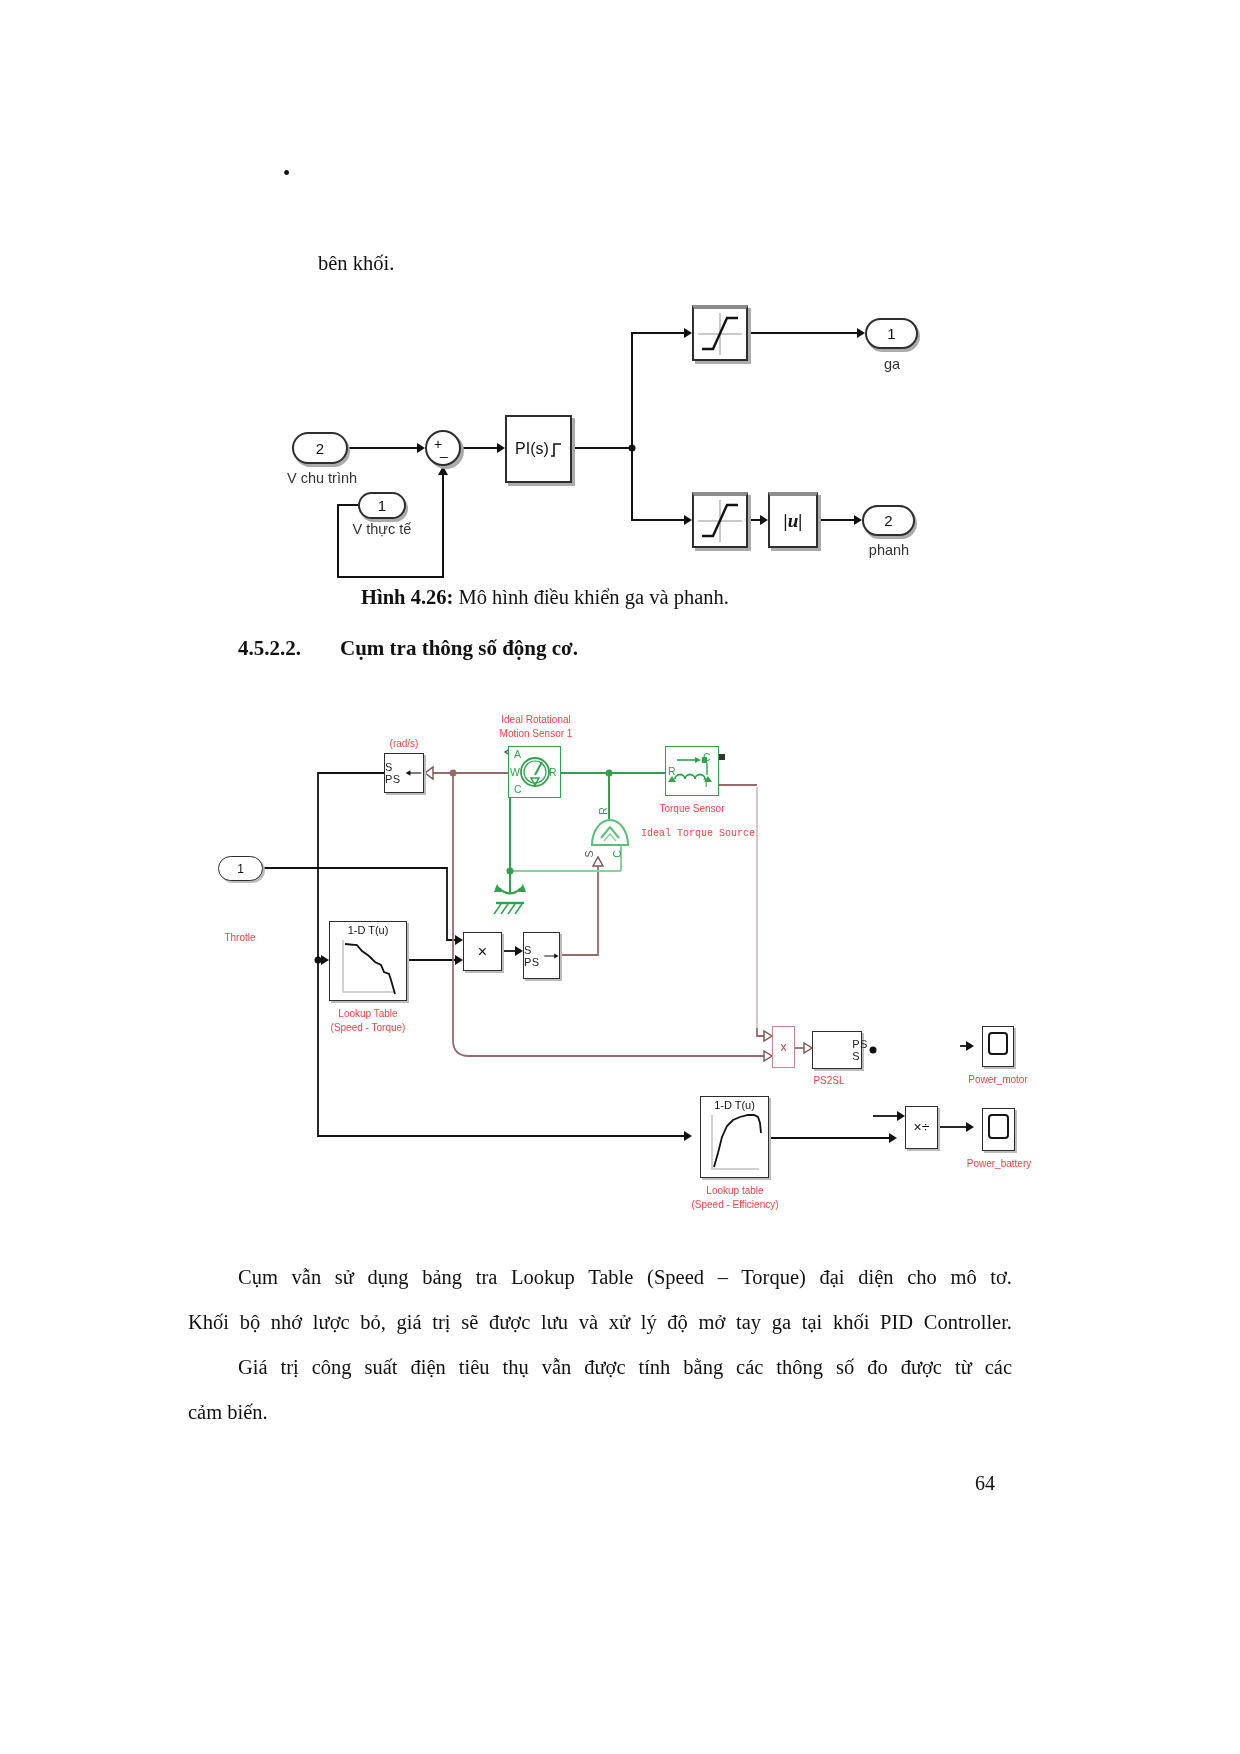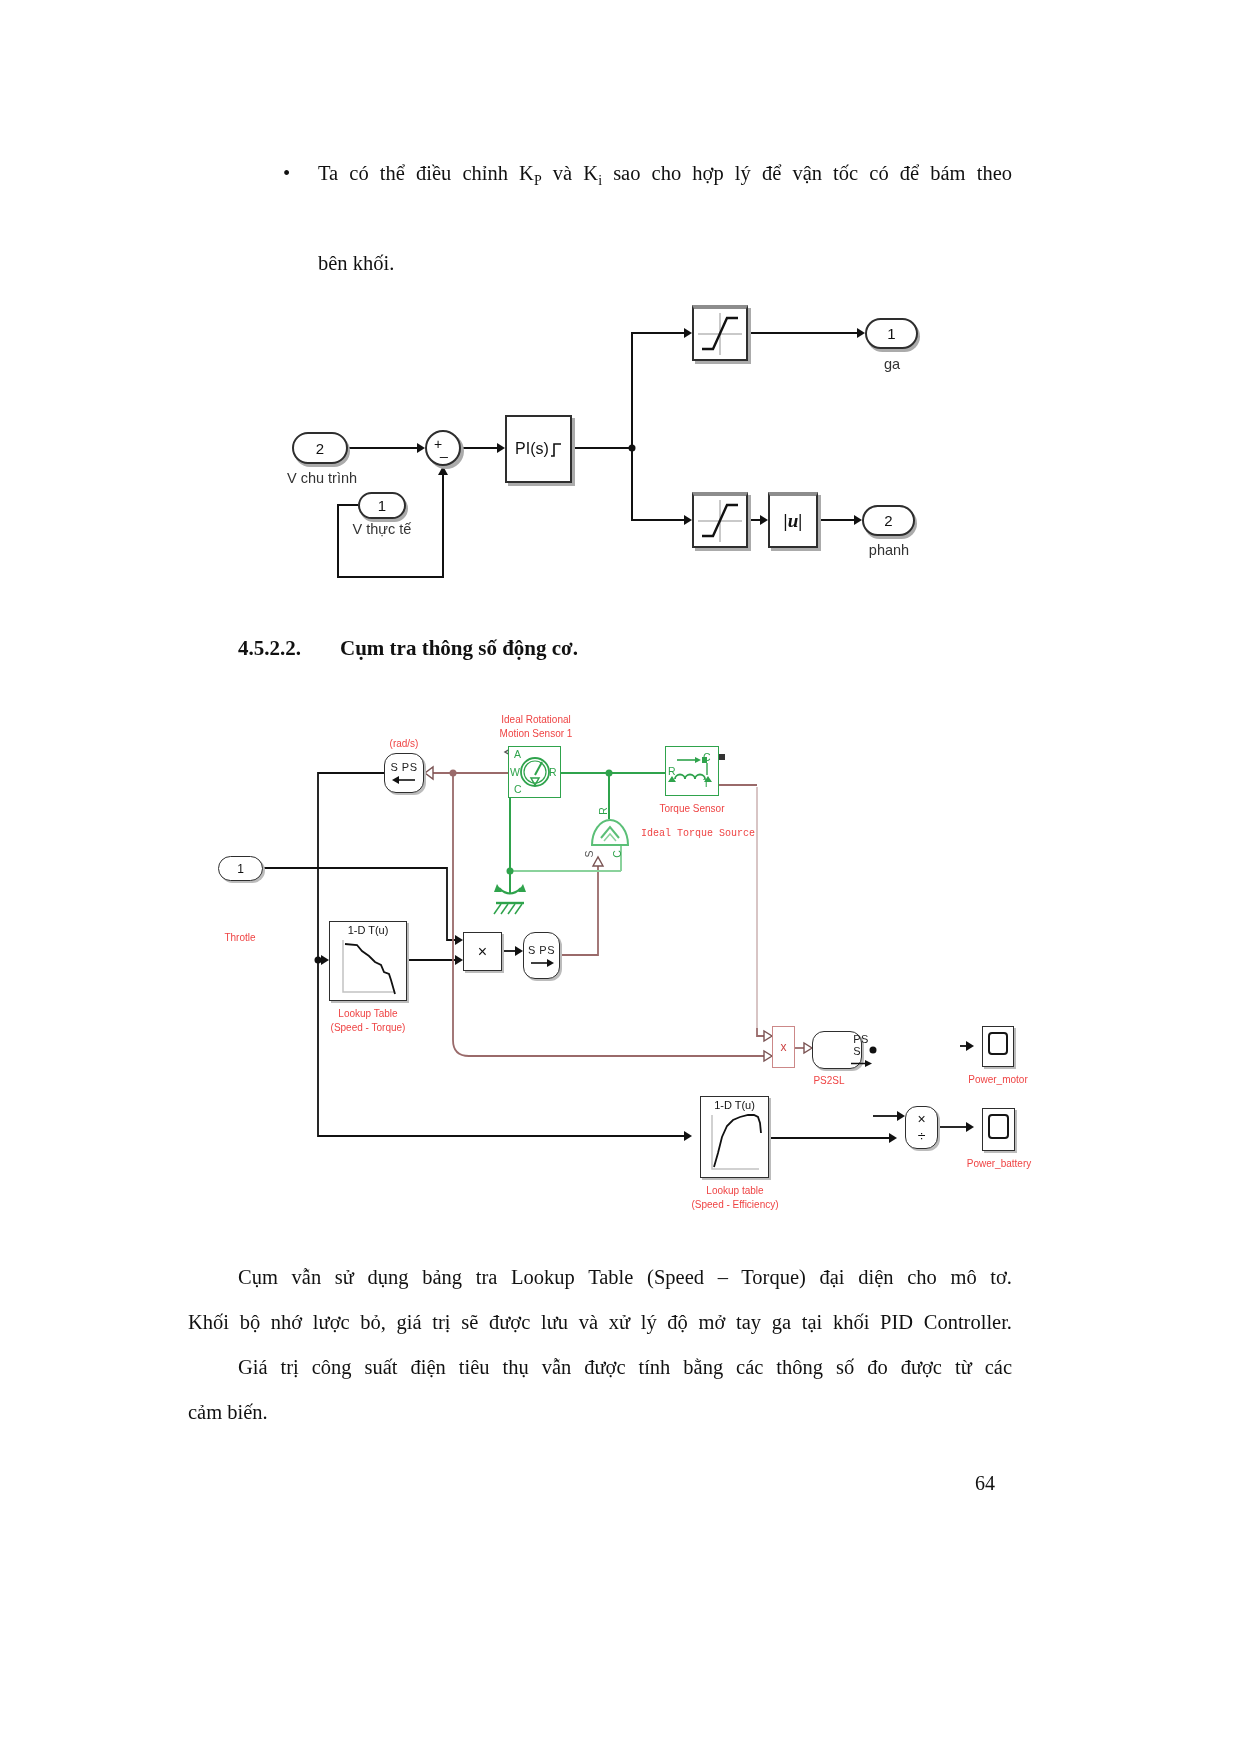--- a/index.html
+++ b/index.html
@@ -17,21 +17,21 @@
   .f26lab{font-size:14.5px;color:#333;}
   .f27lab{font-size:10px;line-height:14px;color:#ef4444;}
   
   .blk{position:absolute;background:#fff;border:2px solid #2e2e2e;box-shadow:3px 3px 0 #ababab;
        box-sizing:border-box;display:flex;align-items:center;justify-content:center;z-index:2;}
   .oval{border-radius:16px;font-family:"Liberation Sans",sans-serif;font-size:15px;box-shadow:2px 3px 0 #ababab;}
   .blk27{border-width:1.5px;box-shadow:2px 2px 0 #bcbcbc;font-family:"Liberation Sans",sans-serif;}
   .greenblk{border:1.5px solid #2fa34c;box-shadow:none;}
   .pinkblk{border:1.5px solid #cc8888;box-shadow:none;color:#cc4444;
            font-family:"Liberation Sans",sans-serif;font-size:12px;}
-  .stack{display:flex;flex-direction:column;align-items:center;justify-content:center;gap:2px;border-radius:12px;}
+  .stack{display:flex;flex-direction:row;align-items:center;justify-content:center;gap:2px;}
   .port-letter{position:absolute;font-family:"Liberation Sans",sans-serif;font-size:10.5px;
                color:#2fa34c;z-index:4;line-height:10px;}
   .rot{transform:rotate(-90deg);transform-origin:center;}
   .spslabel{font-size:11px;letter-spacing:0.5px;color:#222;}
   .scope-inner{position:absolute;inset:5px 5px 11px 5px;border:2.5px solid #161616;border-radius:4px;}
   svg{display:block;}
   .wire-layer{position:absolute;left:0;top:0;z-index:1;}
 </style>
 </head>
 <body>
@@ -137,21 +137,20 @@
     </g>
 
     <g>
       <path d="M592 845 A 18 25 0 0 1 628 845 Z" fill="#fff" stroke="#5bbf77" stroke-width="2"></path>
       <polyline points="601,838 610,827 619,838" fill="none" stroke="#5bbf77" stroke-width="2"></polyline>
       <polyline points="604,841 610,834 616,841" fill="none" stroke="#8ad29c" stroke-width="1.5"></polyline>
     </g>
   </svg>
 
   <div class="abs body-line" style="left:283px;top:160px;">•</div>
-  <div class="abs body-line just" style="left:318px;top:160px;width:694px;"><span>Ta có thể điều chỉnh K</span><sub>P</sub><span> và K</span><sub>i</sub><span> sao cho hợp lý để vận tốc có để bám theo</span></div>
   <div class="abs body-line" style="left:318px;top:250px;">bên khối.</div>
 
   <div class="blk oval" style="left:292px;top:432px;width:56px;height:32px;">
       <span>2</span>
     </div>
   <div class="abs dlab f26lab" style="left:262px;top:470px;width:120px;">V chu trình</div>
 
   <div class="blk" style="left:425px;top:430px;width:36px;height:36px;border-radius:50%;">
     <span class="abs" style="left:7px;top:4px;font-size:14px;font-family:'Liberation Sans',sans-serif;">+</span>
     <span class="abs" style="left:13px;top:10px;font-size:14px;font-family:'Liberation Sans',sans-serif;">_</span>
@@ -191,20 +190,21 @@
   <div class="blk oval" style="left:862px;top:505px;width:53px;height:31px;">
       <span>2</span>
     </div>
   <div class="abs dlab f26lab" style="left:839px;top:542px;width:100px;">phanh</div>
 
   <div class="blk oval" style="left:358px;top:492px;width:48px;height:27px;">
       <span>1</span>
     </div>
   <div class="abs dlab f26lab" style="left:322px;top:521px;width:120px;">V thực tế</div>
 
+  <div class="abs caption" style="left:200px;top:586px;width:690px;"><b>Hình 4.26:</b><span> Mô hình điều khiển ga và phanh.</span></div>
 
   <div class="abs head" style="left:238px;top:636px;">4.5.2.2.</div>
   <div class="abs head" style="left:340px;top:636px;">Cụm tra thông số động cơ.</div>
 
   <div class="abs dlab f27lab" style="left:364px;top:737px;width:80px;">(rad/s)</div>
   <div class="blk blk27 stack" style="left:384px;top:753px;width:40px;height:40px;">
     <span class="spslabel">S PS</span>
     <svg width="26" height="10" viewBox="0 0 26 10">
       <path d="M24 5 H7" stroke="#111" stroke-width="1.6"></path>
       <polygon points="8,1 8,9 1,5" fill="#111"></polygon>

